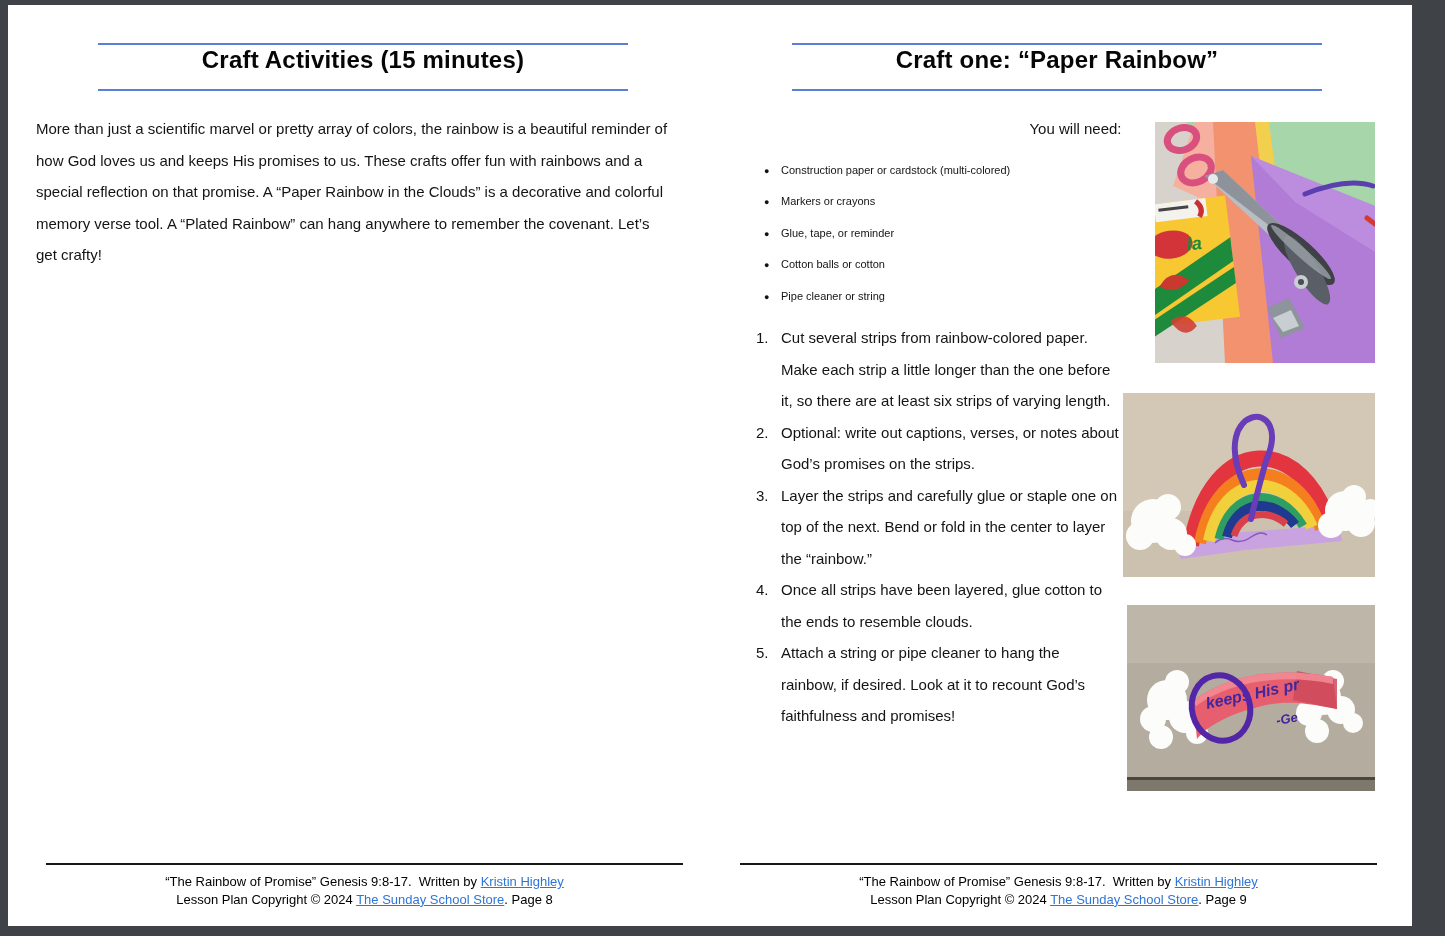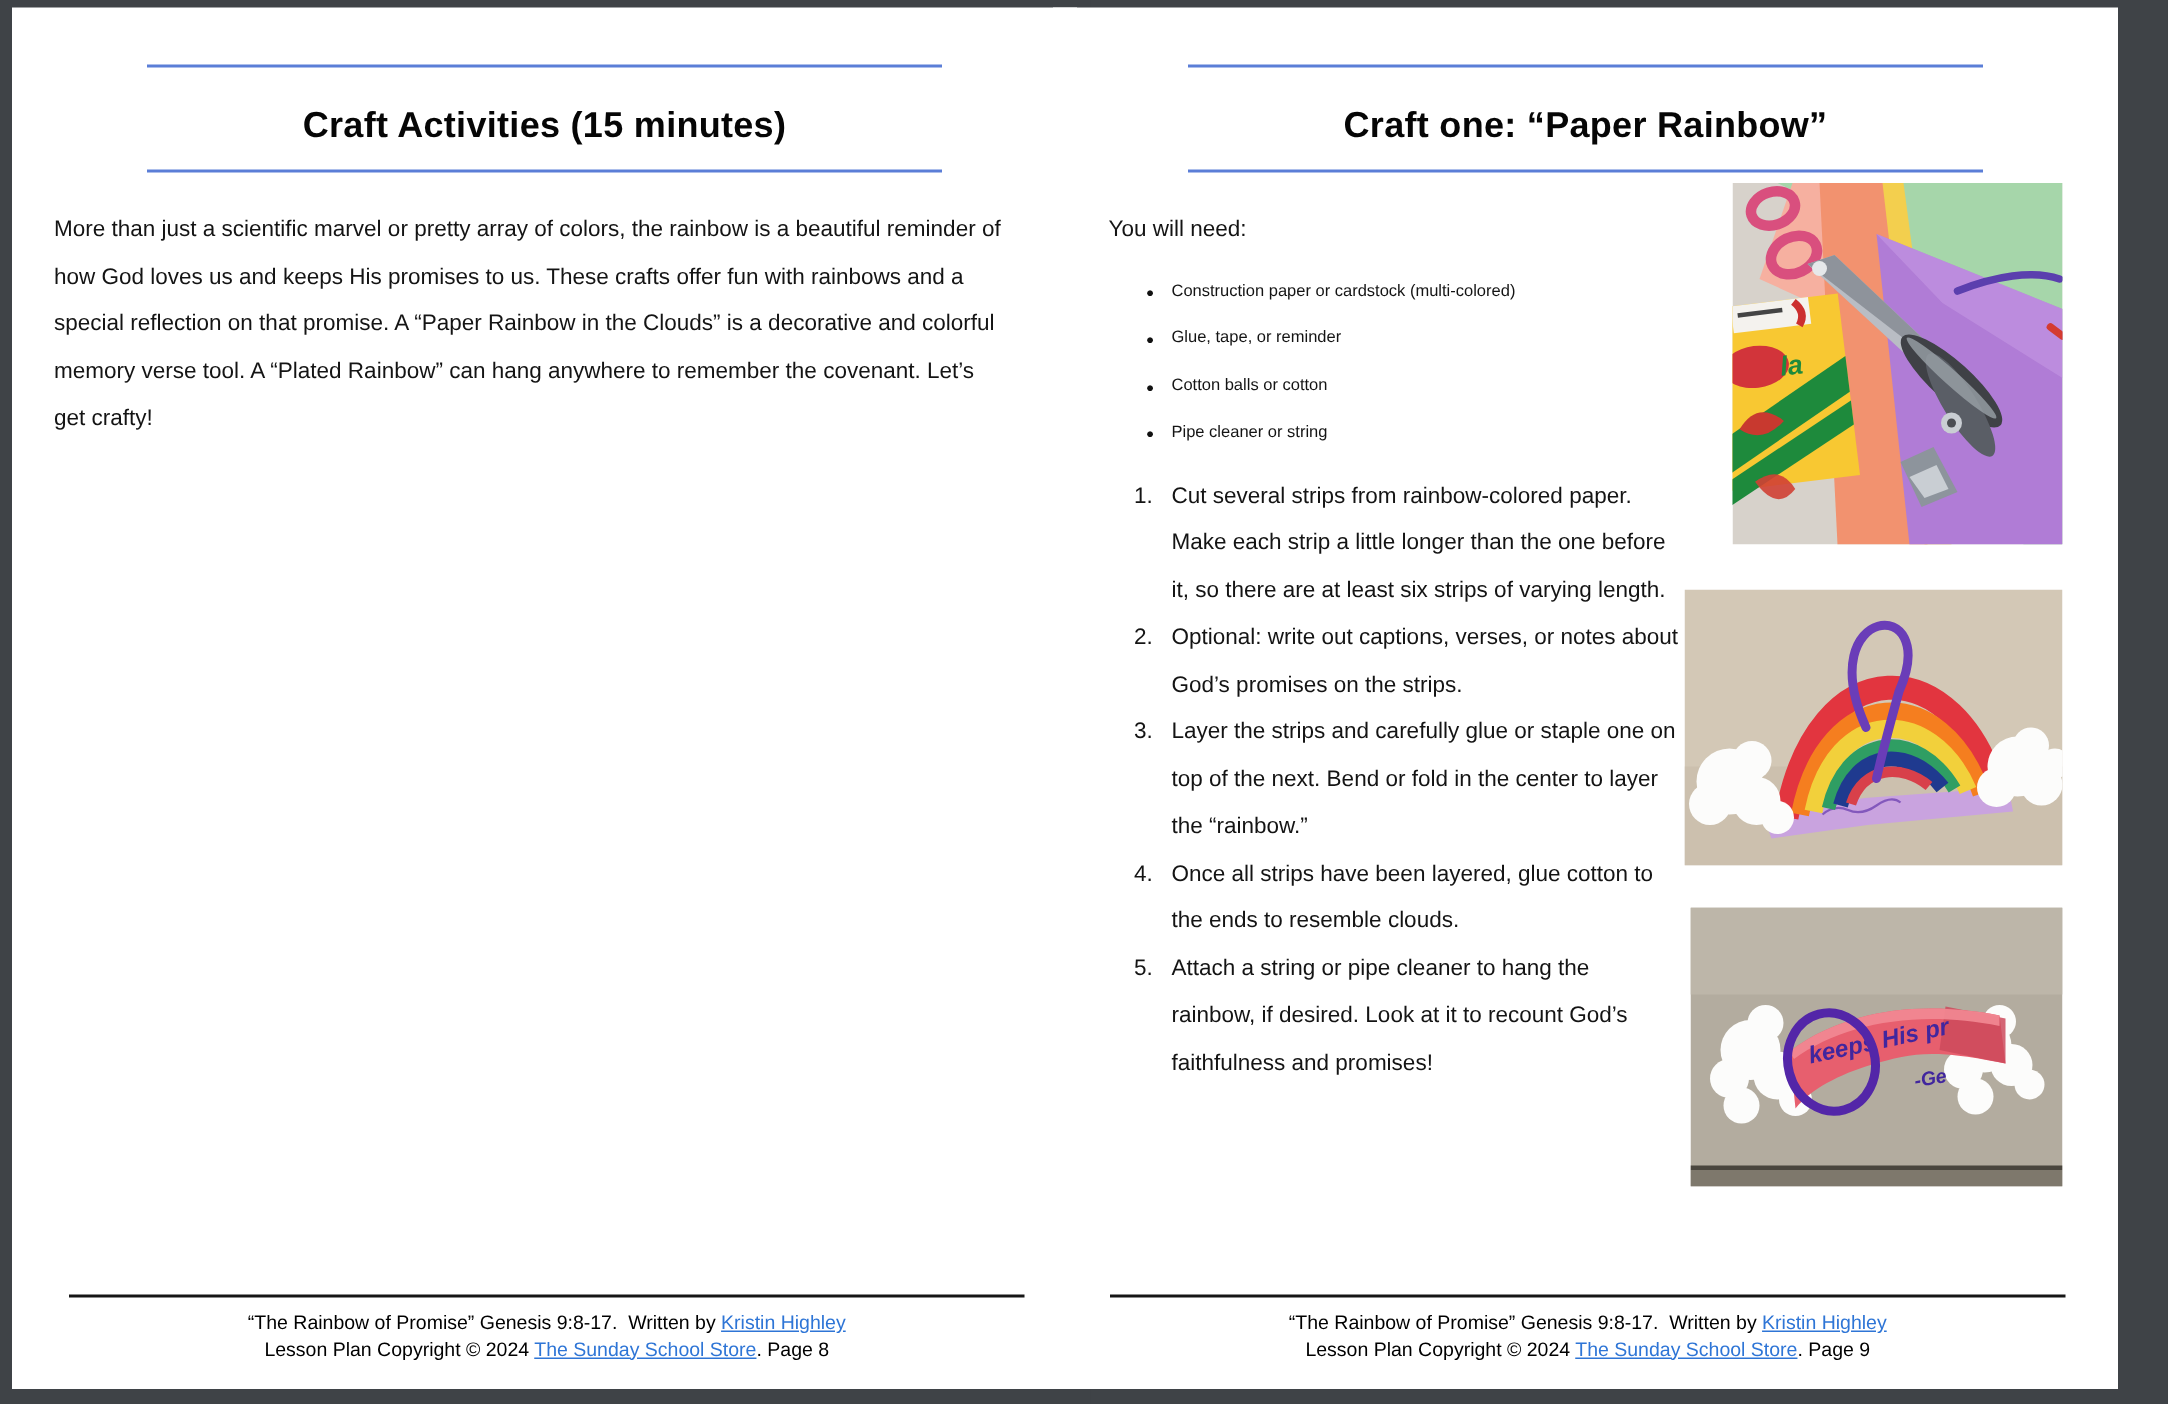--- a/index.html
+++ b/index.html
@@ -15,34 +15,34 @@
     position:absolute;top:5px;width:710px;height:921px;
     background:#ffffff;
   }
   .page-left{left:8px;}
   .page-right{left:702px;}
   .divider{position:absolute;top:0;left:718px;width:9px;height:936px;background:#3f4347;}
 
   .title-block{
     margin:38px auto 0;width:530px;
     border-top:2px solid #5b7ed7;border-bottom:2px solid #5b7ed7;
-    padding:24px 0 14px;text-align:center;
+    padding:0 0 14px;text-align:center;
   }
   .title-block h1{
     margin:0;font-size:24px;line-height:30px;font-weight:800;
     color:#060606;letter-spacing:.2px;
   }
 
   .body-par{
     margin:22px 30px 0 28px;width:636px;
     font-size:15px;line-height:31.5px;color:#141414;
   }
 
   .label{
-    margin:22px 0 0 37px;font-size:15px;line-height:31.5px;color:#141414;
+    margin:22px 0 0 37px;font-size:15px;line-height:31.5px;color:#141414;text-align:center;
   }
 
   ul.materials{
     list-style:none;margin:10px 0 0 0;padding:0 0 0 79px;
     font-size:11px;line-height:31.5px;width:365px;color:#141414;
   }
   ul.materials li{position:relative;}
   ul.materials li::before{
     content:"●";position:absolute;left:-17px;top:1px;
     font-size:9px;line-height:31.5px;color:#111;
@@ -95,20 +95,21 @@
 
   <section class="page page-right">
     <div class="title-block">
       <h1>Craft one: “Paper Rainbow”</h1>
     </div>
 
     <div class="label">You will need:</div>
 
     <ul class="materials">
         <li>Construction paper or cardstock (multi-colored)</li>
+        <li>Markers or crayons</li>
         <li>Glue, tape, or reminder</li>
         <li>Cotton balls or cotton</li>
         <li>Pipe cleaner or string</li>
       </ul>
 
 
     <ol class="steps">
         <li>Cut several strips from rainbow-colored paper. Make each strip a little longer than the one before it, so there are at least six strips of varying length.</li>
         <li>Optional: write out captions, verses, or notes about God’s promises on the strips.</li>
         <li>Layer the strips and carefully glue or staple one on top of the next. Bend or fold in the center to layer the “rainbow.”</li>

